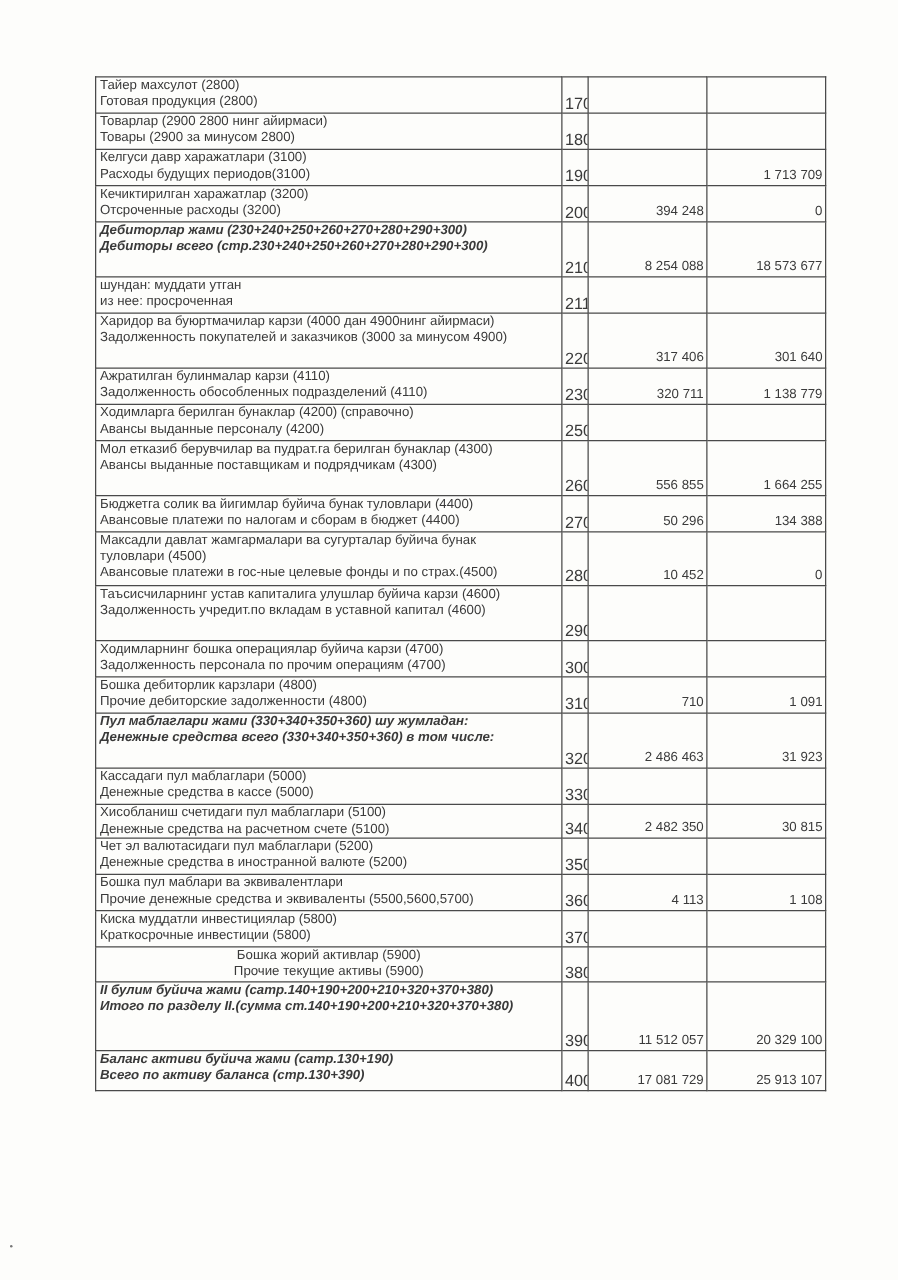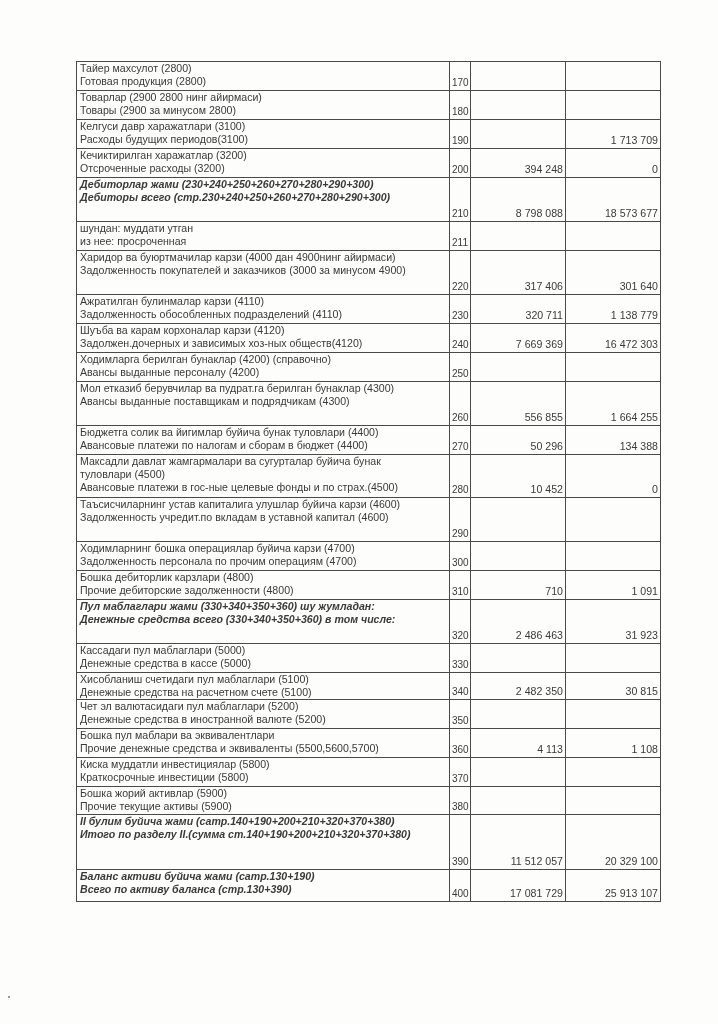--- a/index.html
+++ b/index.html
@@ -2,21 +2,21 @@
 <html><head>
 <meta charset="utf-8">
 <style>
   html, body { margin:0; padding:0; background:#fdfdfb; }
   body { width:718px; height:1024px; position:relative; overflow:hidden;
          font-family:"Liberation Sans", sans-serif; color:#3a3a3a; }
   table { position:absolute; left:76px; top:61px; border-collapse:collapse;
           table-layout:fixed; width:555px; }
   td { border:1px solid #4a4a4a; padding:0 3px; font-size:10.6px; line-height:13px;
        vertical-align:top; overflow:hidden; }
-  td.code { width:16px; vertical-align:bottom; padding:0 2px 1px 2px; font-size:10px; }
+  td.code { width:16px; vertical-align:bottom; padding:0 2px 1px 2px; font-size:13px; }
   td.num { width:74px; text-align:right; vertical-align:bottom; padding:0 2px 1px 18px; font-size:10.6px; }
   td.label { width:366px; }
   td.label div { white-space:nowrap; }
   tr.bold td.label { font-weight:bold; font-style:italic; }
   .dot { position:absolute; left:8px; top:996px; width:2px; height:2px; background:#777; border-radius:1px; }
 </style>
 </head>
 <body>
 
 <table>
@@ -56,21 +56,21 @@
         <td class="code">200</td>
         <td class="num">394 248</td>
         <td class="num">0</td>
       </tr>
       <tr class="bold" style="height: 44px;">
         <td class="label">
           <div>Дебиторлар жами (230+240+250+260+270+280+290+300)</div>
           <div>Дебиторы всего (стр.230+240+250+260+270+280+290+300)</div>
         </td>
         <td class="code">210</td>
-        <td class="num">8 798 088</td>
+        <td class="num">8 254 088</td>
         <td class="num">18 573 677</td>
       </tr>
       <tr style="height: 29px;">
         <td class="label">
           <div>шундан: муддати утган</div>
           <div>из нее: просроченная</div>
         </td>
         <td class="code">211</td>
         <td class="num"></td>
         <td class="num"></td>
@@ -88,29 +88,20 @@
         <td class="label">
           <div>Ажратилган булинмалар карзи (4110)</div>
           <div>Задолженность обособленных подразделений (4110)</div>
         </td>
         <td class="code">230</td>
         <td class="num">320 711</td>
         <td class="num">1 138 779</td>
       </tr>
       <tr style="height: 29px;">
         <td class="label">
-          <div>Шуъба ва карам корхоналар карзи (4120)</div>
-          <div>Задолжен.дочерных и зависимых хоз-ных обществ(4120)</div>
-        </td>
-        <td class="code">240</td>
-        <td class="num">7 669 369</td>
-        <td class="num">16 472 303</td>
-      </tr>
-      <tr style="height: 29px;">
-        <td class="label">
           <div>Ходимларга берилган бунаклар (4200)        (справочно)</div>
           <div>Авансы выданные персоналу (4200)</div>
         </td>
         <td class="code">250</td>
         <td class="num"></td>
         <td class="num"></td>
       </tr>
       <tr style="height: 44px;">
         <td class="label">
           <div>Мол етказиб берувчилар ва пудрат.га берилган бунаклар (4300)</div>
@@ -213,21 +204,21 @@
       </tr>
       <tr style="height: 29px;">
         <td class="label">
           <div>Киска муддатли инвестициялар (5800)</div>
           <div>Краткосрочные инвестиции (5800)</div>
         </td>
         <td class="code">370</td>
         <td class="num"></td>
         <td class="num"></td>
       </tr>
-      <tr style="height: 28px;">
+      <tr style="height: 28px; text-align: center;">
         <td class="label">
           <div>Бошка жорий активлар (5900)</div>
           <div>Прочие текущие активы (5900)</div>
         </td>
         <td class="code">380</td>
         <td class="num"></td>
         <td class="num"></td>
       </tr>
       <tr class="bold" style="height: 55px; margin-top: 20px;">
         <td class="label">

